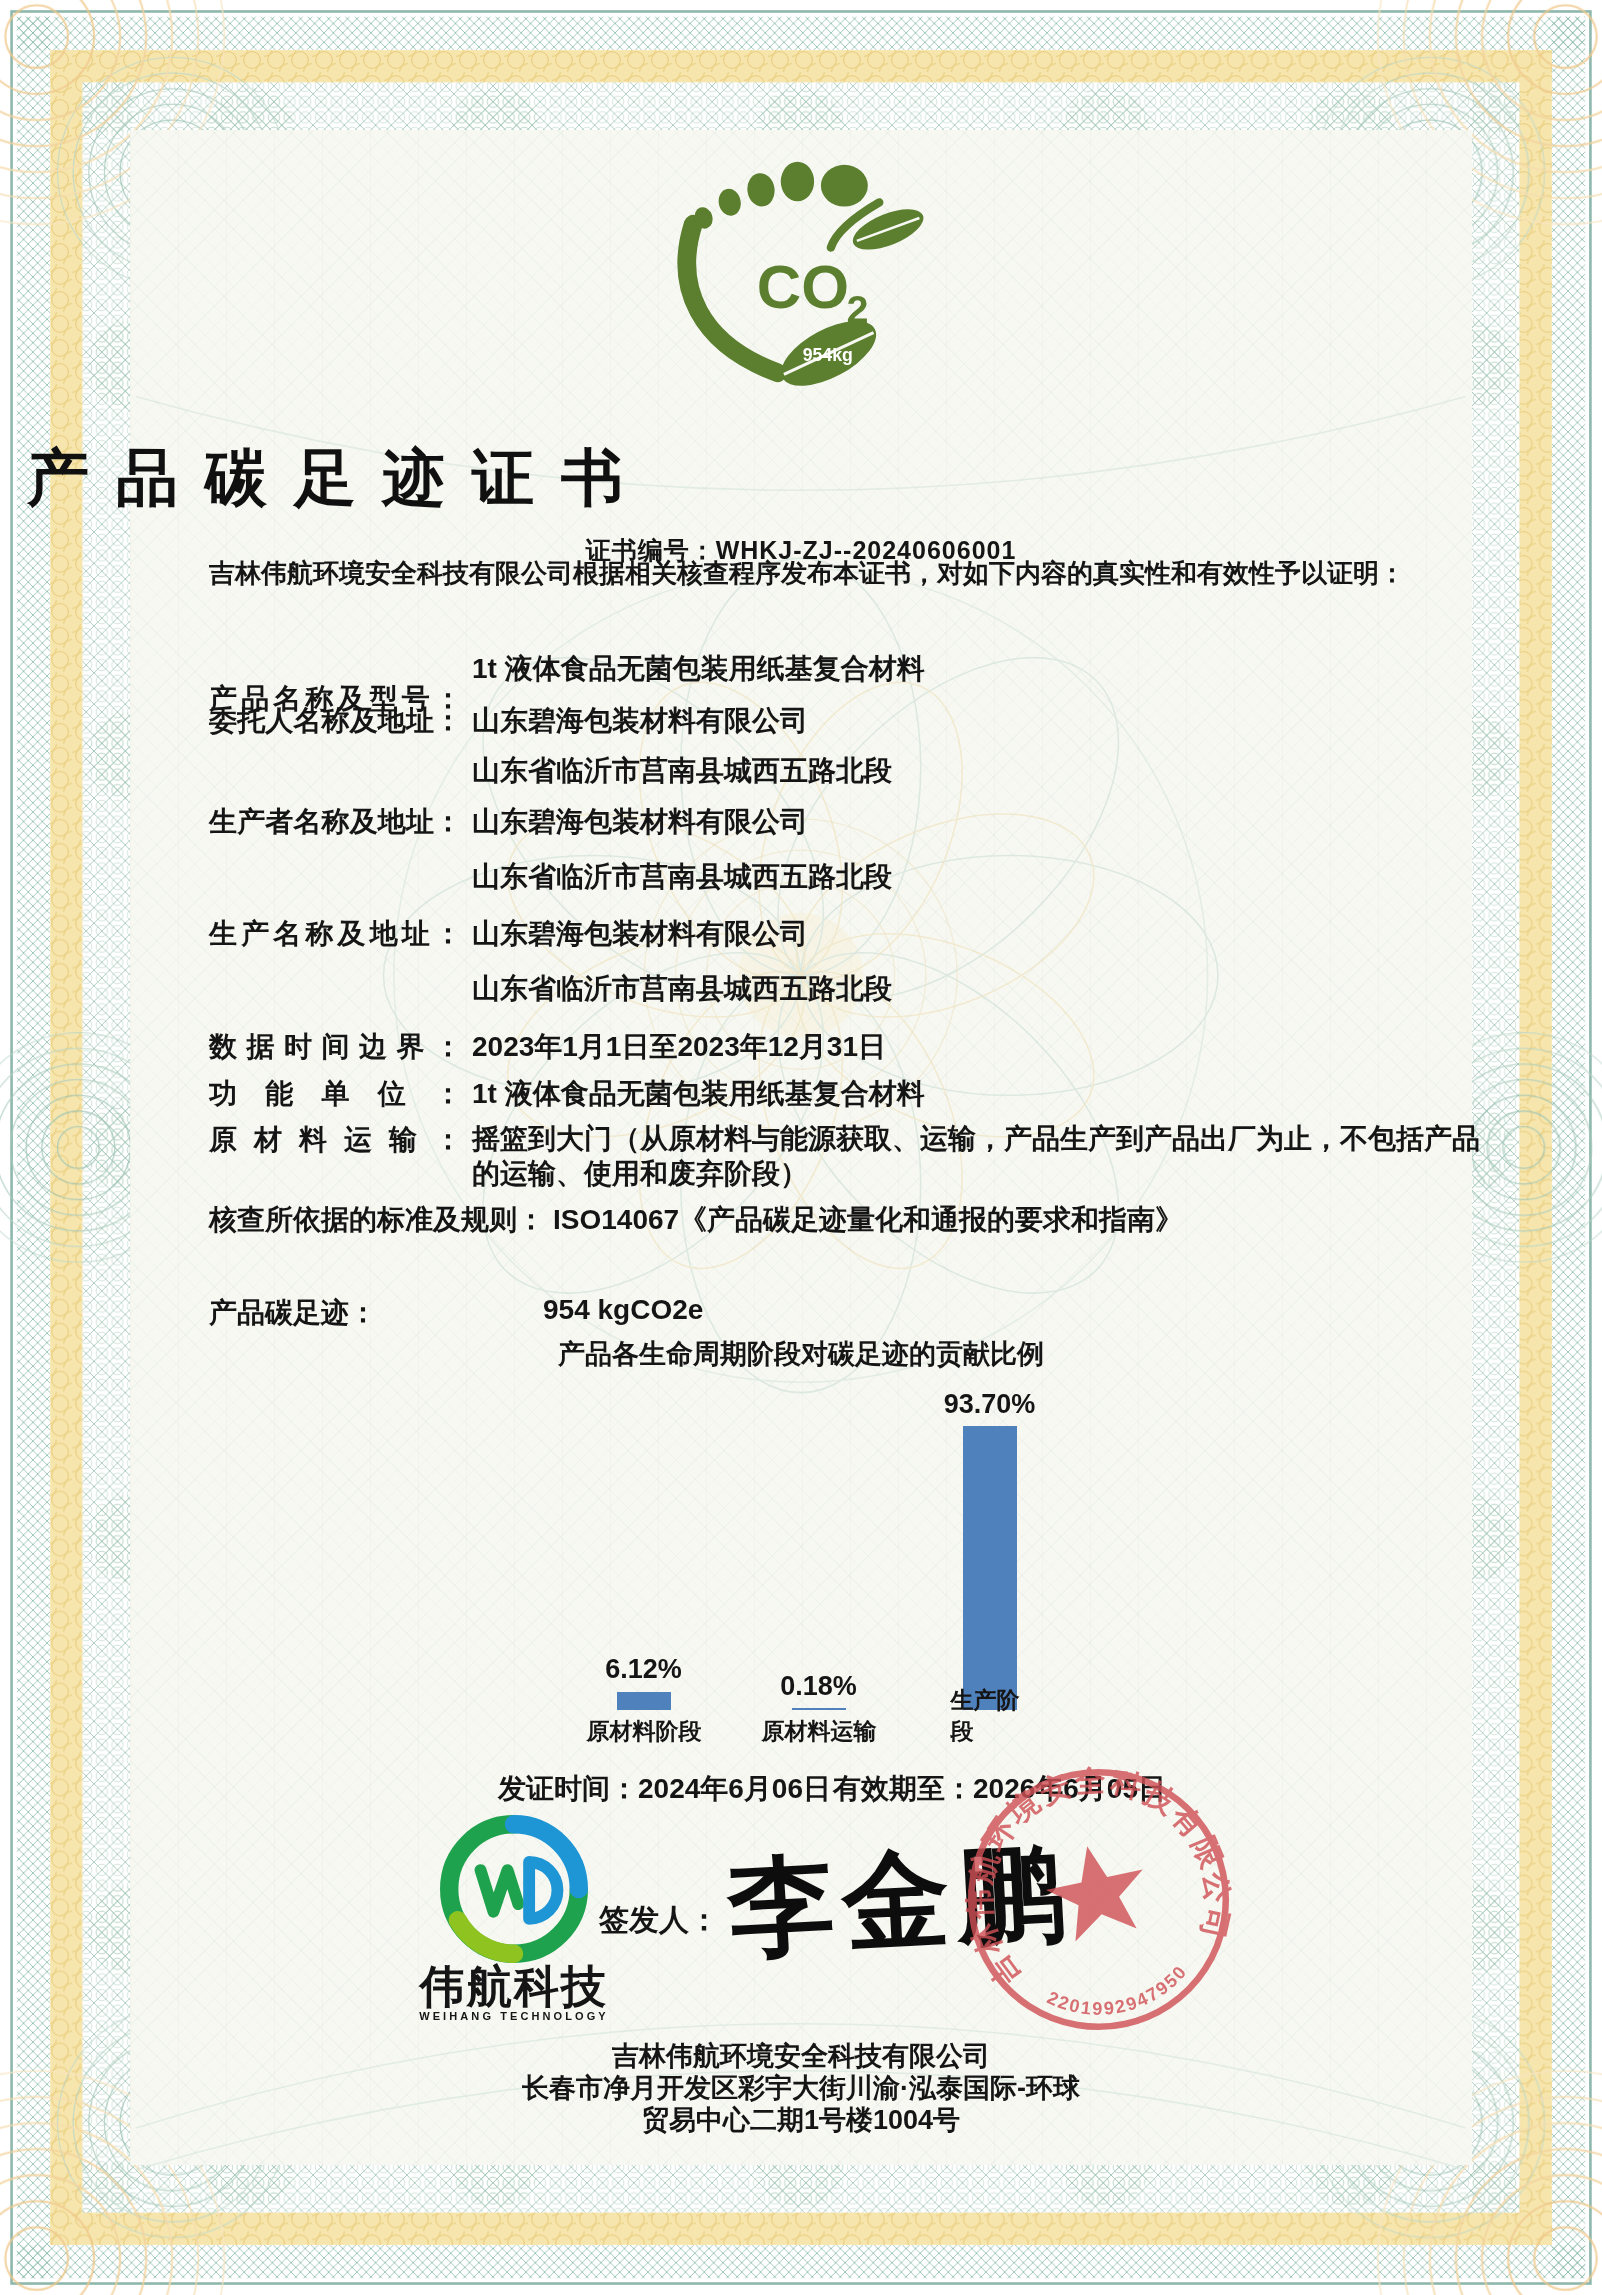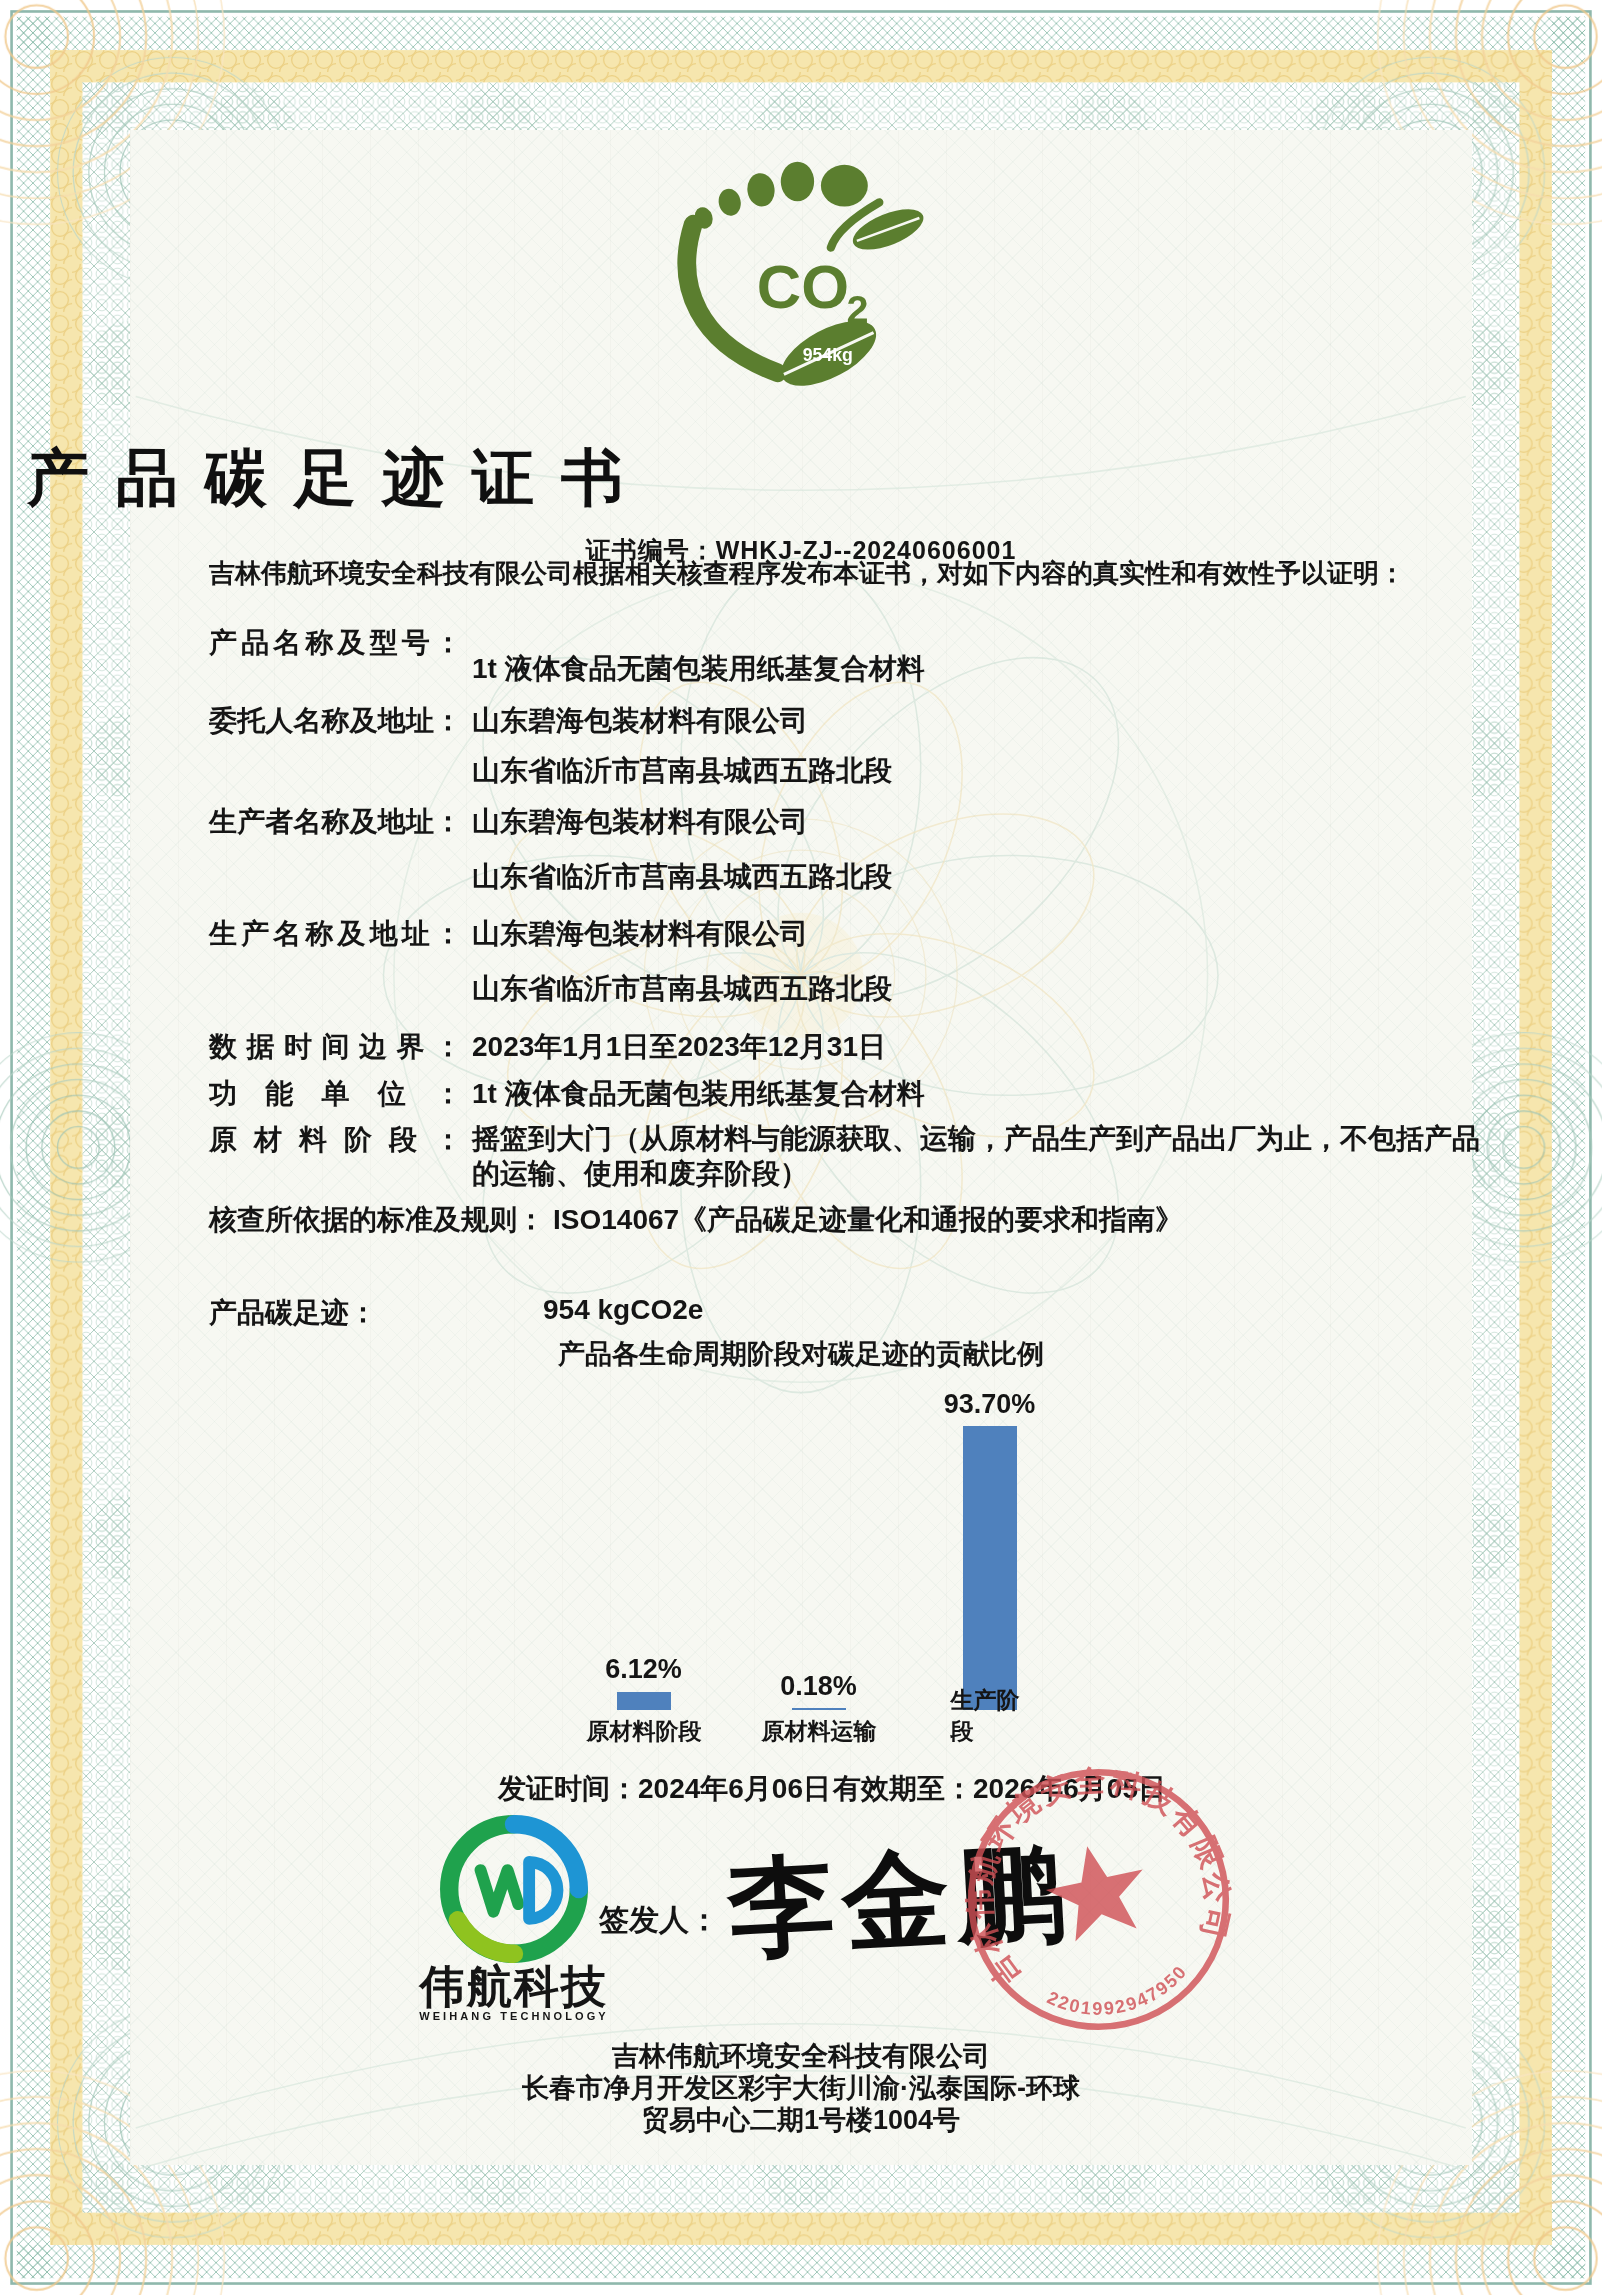--- a/index.html
+++ b/index.html
@@ -204,21 +204,21 @@
         <text x="352" y="330" font-family="Liberation Sans,sans-serif" font-weight="bold" font-size="76" fill="#5b7e2f">2</text>
         <text x="268" y="402" font-family="Liberation Sans,sans-serif" font-weight="bold" font-size="34" fill="#ffffff">954kg</text>
       </svg>
     </div>
 
     <div class="abs title">产品碳足迹证书</div>
     <div class="abs certno">证书编号：WHKJ-ZJ--20240606001</div>
 
     <div class="abs intro">吉林伟航环境安全科技有限公司根据相关核查程序发布本证书，对如下内容的真实性和有效性予以证明：</div>
 
-    <div class="abs flabel" style="top:624px">产品名称及型号：</div>
+    <div class="abs flabel" style="top:680px">产品名称及型号：</div>
     <div class="abs fvalue" style="top:650px">1t 液体食品无菌包装用纸基复合材料</div>
 
     <div class="abs flabel" style="top:702px">委托人名称及地址：</div>
     <div class="abs fvalue" style="top:702px">山东碧海包装材料有限公司</div>
 
     <div class="abs fvalue" style="top:752px">山东省临沂市莒南县城西五路北段</div>
 
     <div class="abs flabel" style="top:803px">生产者名称及地址：</div>
     <div class="abs fvalue" style="top:803px">山东碧海包装材料有限公司</div>
 
@@ -228,21 +228,21 @@
     <div class="abs fvalue" style="top:915px">山东碧海包装材料有限公司</div>
 
     <div class="abs fvalue" style="top:970px">山东省临沂市莒南县城西五路北段</div>
 
     <div class="abs flabel" style="top:1028px">数据时间边界：</div>
     <div class="abs fvalue" style="top:1028px">2023年1月1日至2023年12月31日</div>
 
     <div class="abs flabel" style="top:1075px">功能单位：</div>
     <div class="abs fvalue" style="top:1075px">1t 液体食品无菌包装用纸基复合材料</div>
 
-    <div class="abs flabel" style="top:1121px">原材料阶段：</div>
+    <div class="abs flabel" style="top:1121px">原材料运输：</div>
     <div class="abs fvalue block" style="top:1121px">摇篮到大门（从原材料与能源获取、运输，产品生产到产品出厂为止，不包括产品的运输、使用和废弃阶段）</div>
 
     <div class="abs flabel wide" style="top:1201px">核查所依据的标准及规则：</div>
     <div class="abs fvalue ind" style="top:1201px">ISO14067《产品碳足迹量化和通报的要求和指南》</div>
 
 
     <div class="abs flabel wide" style="top:1294px">产品碳足迹：</div>
     <div class="abs fvalue ind2" style="top:1294px">954 kgCO2e</div>
 
     <div class="abs chart-heading">产品各生命周期阶段对碳足迹的贡献比例</div>

